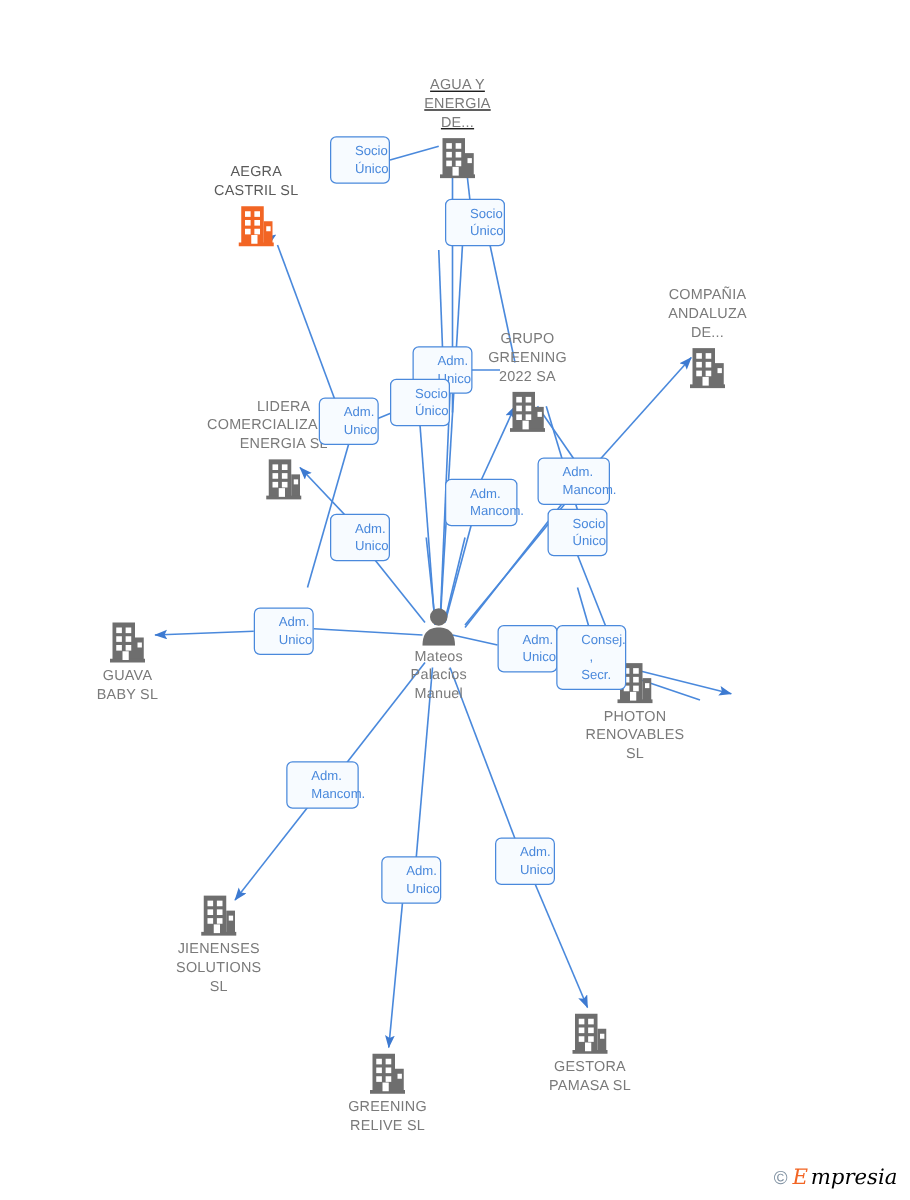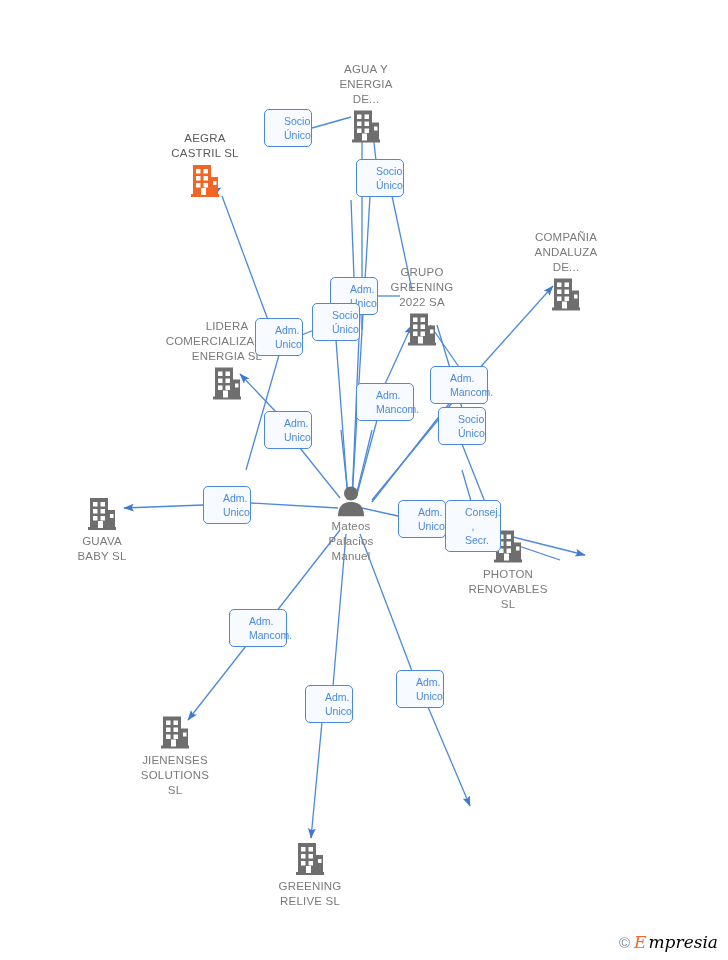--- a/index.html
+++ b/index.html
@@ -167,21 +167,21 @@
       <rect x="13.5" y="6" width="4.5" height="4.5" fill="#fff"></rect>
       <rect x="6" y="13" width="4.5" height="4.5" fill="#fff"></rect>
       <rect x="13.5" y="13" width="4.5" height="4.5" fill="#fff"></rect>
       <rect x="6" y="20" width="4.5" height="4.5" fill="#fff"></rect>
       <rect x="13.5" y="20" width="4.5" height="4.5" fill="#fff"></rect>
       <rect x="23" y="18" width="3.5" height="4" fill="#fff"></rect>
       <rect x="11" y="25" width="5" height="7" fill="#fff"></rect>
     </svg>
   </div>
 
-  <div class="node label-above" style="left:366px; top:103px;">
+  <div class="node label-above" style="left:366px; top:103px;text-decoration:underline;">
     <div class="node-label">AGUA Y
 ENERGIA
 DE...</div>
     <svg class="node-icon" width="30" height="36" viewBox="0 0 30 36">
       <rect x="3" y="2" width="18" height="30" fill="#6e6e6e"></rect>
       <rect x="21" y="14" width="7" height="18" fill="#6e6e6e"></rect>
       <rect x="1" y="31" width="28" height="3" fill="#6e6e6e"></rect>
       <rect x="6" y="6" width="4.5" height="4.5" fill="#fff"></rect>
       <rect x="13.5" y="6" width="4.5" height="4.5" fill="#fff"></rect>
       <rect x="6" y="13" width="4.5" height="4.5" fill="#fff"></rect>
@@ -318,20 +318,37 @@
       <rect x="13.5" y="13" width="4.5" height="4.5" fill="#fff"></rect>
       <rect x="6" y="20" width="4.5" height="4.5" fill="#fff"></rect>
       <rect x="13.5" y="20" width="4.5" height="4.5" fill="#fff"></rect>
       <rect x="23" y="18" width="3.5" height="4" fill="#fff"></rect>
       <rect x="11" y="25" width="5" height="7" fill="#fff"></rect>
     </svg>
     <div class="node-label">GREENING
 RELIVE  SL</div>
   </div>
 
+  <div class="node label-below" style="left:472px; top:843px;">
+    <svg class="node-icon" width="30" height="36" viewBox="0 0 30 36">
+      <rect x="3" y="2" width="18" height="30" fill="#6e6e6e"></rect>
+      <rect x="21" y="14" width="7" height="18" fill="#6e6e6e"></rect>
+      <rect x="1" y="31" width="28" height="3" fill="#6e6e6e"></rect>
+      <rect x="6" y="6" width="4.5" height="4.5" fill="#fff"></rect>
+      <rect x="13.5" y="6" width="4.5" height="4.5" fill="#fff"></rect>
+      <rect x="6" y="13" width="4.5" height="4.5" fill="#fff"></rect>
+      <rect x="13.5" y="13" width="4.5" height="4.5" fill="#fff"></rect>
+      <rect x="6" y="20" width="4.5" height="4.5" fill="#fff"></rect>
+      <rect x="13.5" y="20" width="4.5" height="4.5" fill="#fff"></rect>
+      <rect x="23" y="18" width="3.5" height="4" fill="#fff"></rect>
+      <rect x="11" y="25" width="5" height="7" fill="#fff"></rect>
+    </svg>
+    <div class="node-label">GESTORA
+PAMASA  SL</div>
+  </div>
 
   <div class="node label-below" style="left:351px; top:524px;">
     <svg class="node-icon" width="30" height="32" viewBox="0 0 30 32">
       <circle cx="15" cy="9" r="7" fill="#6e6e6e"></circle>
       <path d="M2,32 C2,21 7.5,17.5 15,17.5 C22.5,17.5 28,21 28,32 Z" fill="#6e6e6e"></path>
     </svg>
     <div class="node-label">Mateos
 Palacios
 Manuel</div>
   </div>

